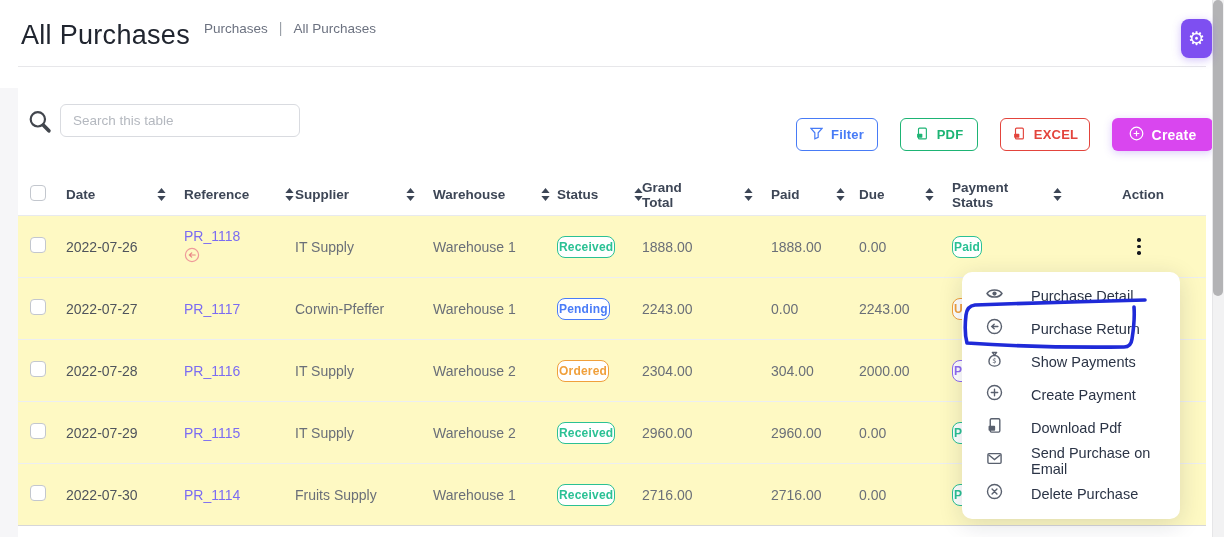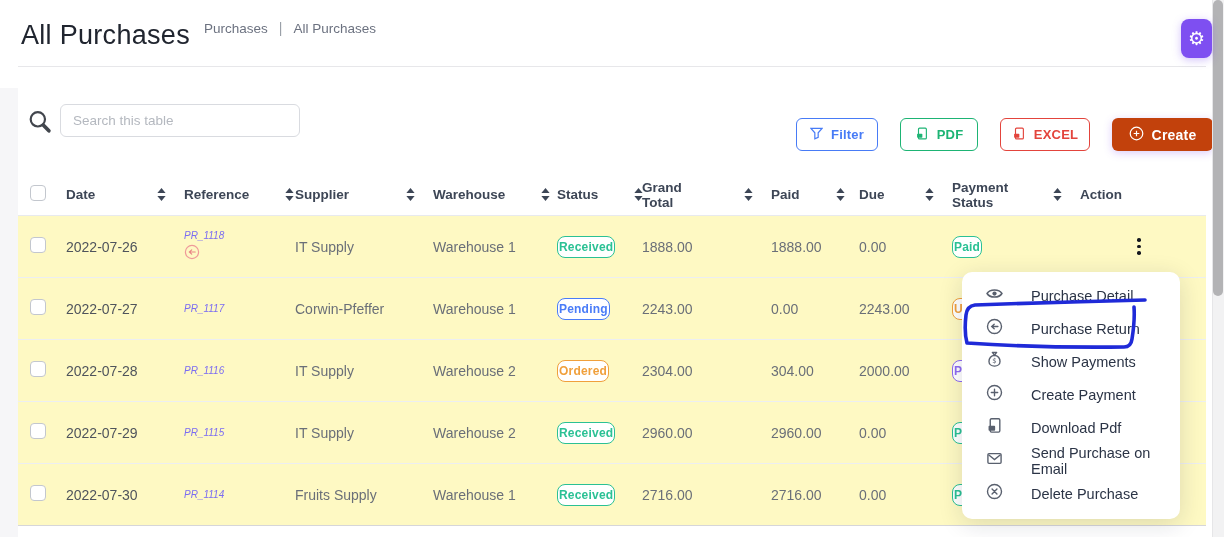--- a/index.html
+++ b/index.html
@@ -25,35 +25,35 @@
 
   
   .search-icon { position:absolute; left:27px; top:108px; }
   .search-input { position:absolute; left:60px; top:104px; width:240px; height:33px; border:1px solid #d9dbe0; border-radius:6px; padding:0 12px; font-size:13.5px; font-family:inherit; color:#4a4f58; outline:none; }
   .search-input::placeholder { color:#b4b8bf; }
   .toolbar-buttons { position:absolute; top:118px; left:796px; display:flex; gap:22px; align-items:center; }
   .btn { display:flex; align-items:center; justify-content:center; gap:8px; height:33px; border-radius:6px; font-size:13px; font-weight:700; background:#fff; cursor:pointer; letter-spacing:.2px; }
   .btn-filter { width:82px; border:1px solid #477bf6; color:#477bf6; }
   .btn-pdf    { width:78px; border:1px solid #1db474; color:#1db474; }
   .btn-excel  { width:90px; border:1px solid #e3443c; color:#e3443c; }
-  .btn-create { width:101px; border:none; background:#c2410c; color:#fff; font-size:14px; box-shadow:0 2px 8px rgba(138,85,242,.3); }
+  .btn-create { width:101px; border:none; background:#d946ef; color:#fff; font-size:14px; box-shadow:0 2px 8px rgba(138,85,242,.3); }
 
   
   .table { position:absolute; left:18px; top:174px; width:1188px; }
   .tr { display:grid; grid-template-columns:12px 36px 118px 111px 138px 124px 85px 129px 88px 93px 128px 1fr; align-items:center; }
   .thead { height:42px; border-bottom:1px solid #e8eaee; }
   .th { display:flex; align-items:center; justify-content:space-between; padding-right:18px; font-size:13.5px; font-weight:700; color:#3d4656;gap:36px; }
-  .th.no-sort { justify-content:flex-start; padding-right:0; }
+  .th.no-sort { justify-content:center; padding-right:0; }
   .sort-icon { display:inline-flex; flex-direction:column; cursor:pointer; }
   .row { height:62px; border-bottom:1px solid #eceef2; background:#fef9c3; }
   .row:last-child { border-bottom:1px solid #d6d6d9; }
   .cell { font-size:14px; color:#6a6f78; padding-right:8px; }
   .cell.date { color:#4f545c; }
   .ref-wrap { display:flex; flex-direction:column; align-items:flex-start; gap:3px; }
-  .ref-link { color:#7b6cf2; font-size:10px; text-decoration:none; cursor:pointer;font-style:italic; }
+  .ref-link { color:#7b6cf2; font-size:14px; text-decoration:none; cursor:pointer; }
   .action-cell { display:flex; justify-content:center; }
   .kebab { display:flex; flex-direction:column; gap:3px; padding:6px 8px; cursor:pointer; }
   .kebab i { width:3.5px; height:3.5px; border-radius:50%; background:#14171f; }
   .checkbox { width:16px; height:16px; border:1.5px solid #c3c7ce; border-radius:4px; background:#fff; cursor:pointer; display:inline-block; }
 
   
   .badge { display:inline-block; font-size:12px; font-weight:600; padding:3px 1px; border-radius:8px; border:1px solid; background:#fff; letter-spacing:.2px; white-space:nowrap; }
   .badge.green  { color:#2bc194; border-color:#2bc194; }
   .badge.blue   { color:#4a7cf8; border-color:#4a7cf8; }
   .badge.orange { color:#f0a03c; border-color:#f0a03c; }

